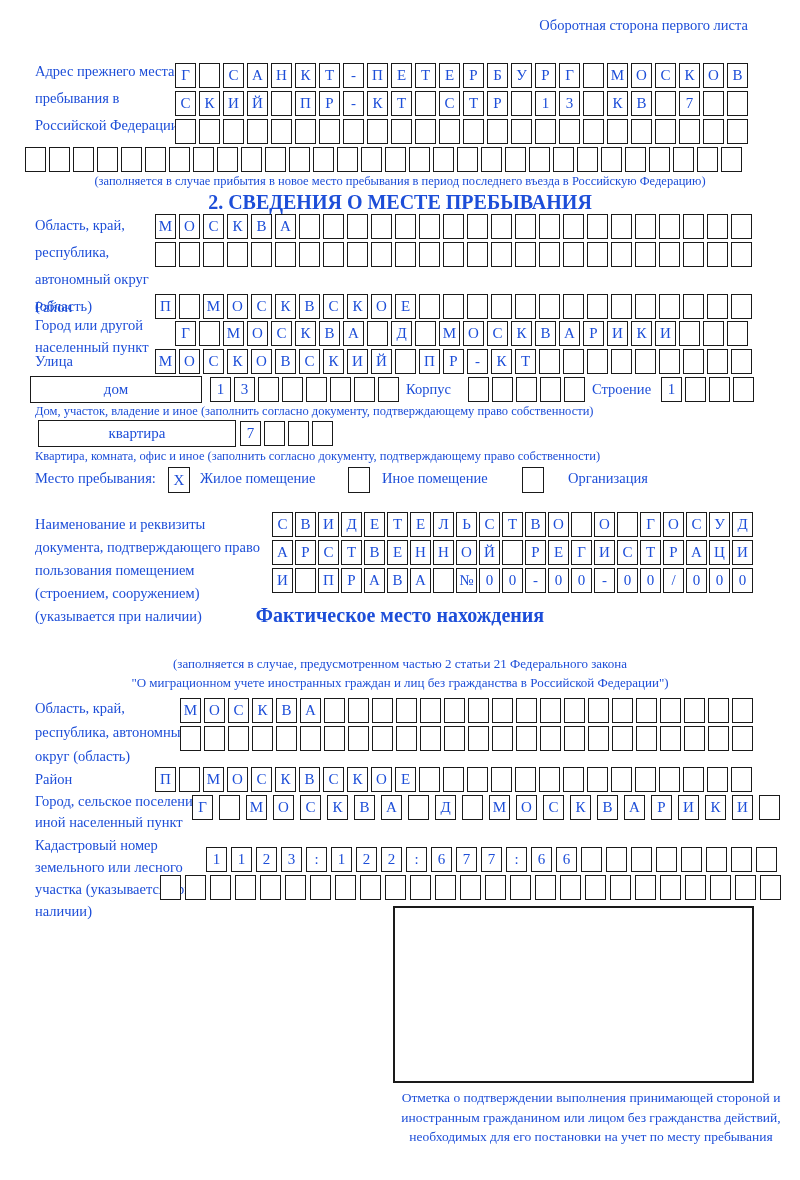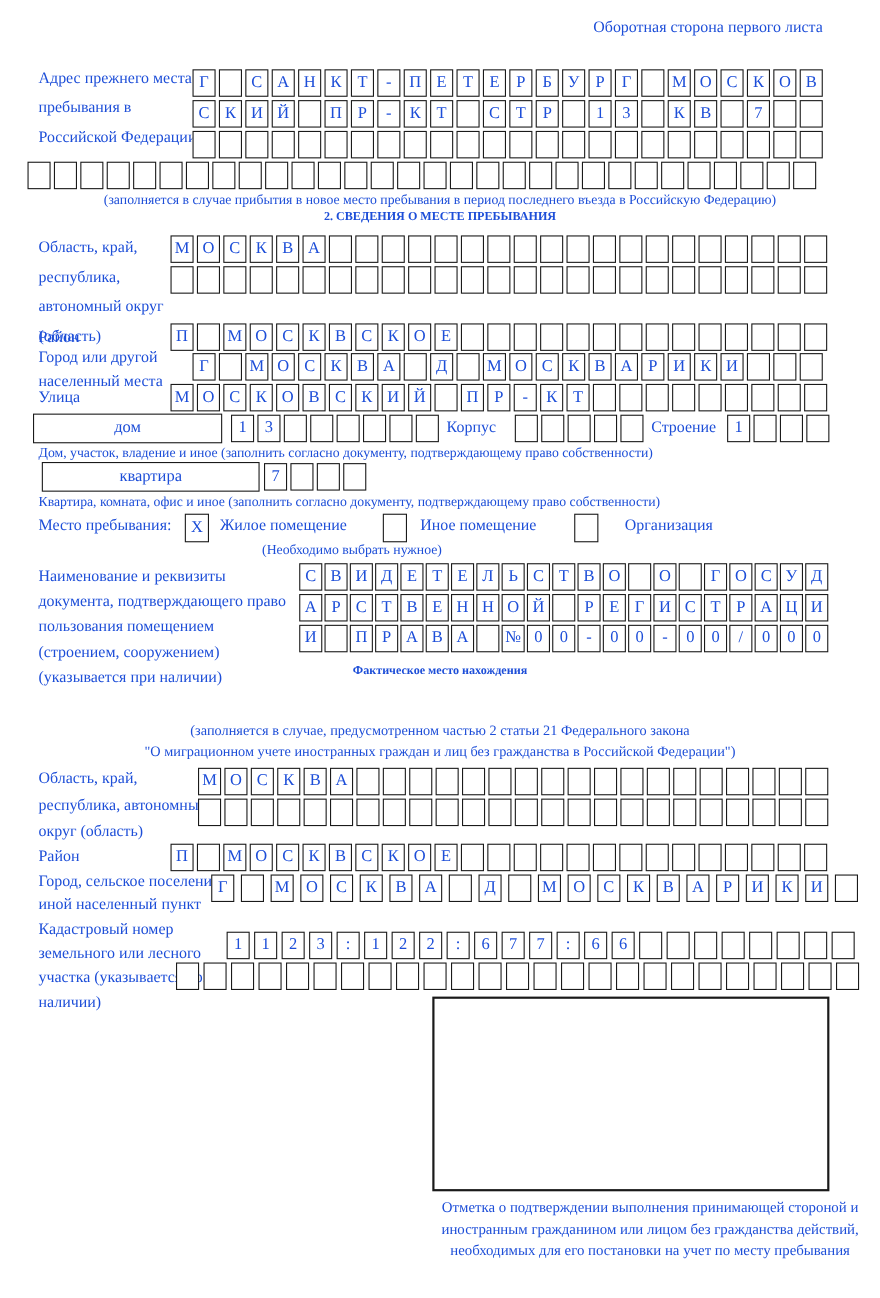--- a/index.html
+++ b/index.html
@@ -9,21 +9,21 @@
   .row.g2{gap:2px;}
   .row.g4{gap:4px;}
   .row.g6{gap:6px;}
   .cell{width:21px;height:25px;border:1.6px solid #1a1a1a;box-sizing:border-box;
         display:flex;align-items:center;justify-content:center;
         font:15px "Liberation Serif", serif;background:#fff;flex:0 0 auto;}
   .lbl{position:absolute;font-size:14.5px;line-height:27px;}
   .lh22{line-height:22px;} .lh23{line-height:23px;} .lh24{line-height:24px;} .lh21{line-height:21px;}
   .cap{position:absolute;font-size:12.5px;}
   .center{left:0;width:100%;text-align:center;}
-  .hdr{position:absolute;font-weight:bold;font-size:11px;}
+  .hdr{position:absolute;font-weight:bold;font-size:20px;}
   .labelbox{position:absolute;border:1.6px solid #1a1a1a;box-sizing:border-box;height:27px;
         display:flex;align-items:center;justify-content:center;font-size:15px;background:#fff;}
   .inline-txt{position:absolute;font-size:14.5px;}
   .checkbox{position:absolute;width:22px;height:26px;border:1.6px solid #1a1a1a;box-sizing:border-box;
         display:flex;align-items:center;justify-content:center;font:15px "Liberation Serif", serif;}
   .bigbox{position:absolute;border:2px solid #1a1a1a;box-sizing:border-box;background:#fff;}
   .note{position:absolute;font-size:14.5px;}
 </style>
 </head>
 <body>
@@ -225,21 +225,21 @@
       <div class="cell"></div>
       <div class="cell"></div>
       <div class="cell"></div>
       <div class="cell"></div>
       <div class="cell"></div>
       <div class="cell"></div>
       <div class="cell"></div>
       <div class="cell"></div>
     </div>
 
-  <div class="lbl lh22" style="left:35px;top:314px;width:142px;">Город или другой населенный места</div>
+  <div class="lbl lh22" style="left:35px;top:314px;width:142px;">Город или другой населенный пункт</div>
   <div class="row" style="left:175px;top:321px;">
       <div class="cell">Г</div>
       <div class="cell"></div>
       <div class="cell">М</div>
       <div class="cell">О</div>
       <div class="cell">С</div>
       <div class="cell">К</div>
       <div class="cell">В</div>
       <div class="cell">А</div>
       <div class="cell"></div>
@@ -326,21 +326,20 @@
     </div>
   <div class="cap" style="left:35px;top:449px;">Квартира, комната, офис и иное (заполнить согласно документу, подтверждающему право собственности)</div>
 
   <div class="inline-txt" style="left:35px;top:470px;">Место пребывания:</div>
   <div class="checkbox" style="left:168px;top:467px;">X</div>
   <div class="inline-txt" style="left:200px;top:470px;">Жилое помещение</div>
   <div class="checkbox" style="left:348px;top:467px;"></div>
   <div class="inline-txt" style="left:382px;top:470px;">Иное помещение</div>
   <div class="checkbox" style="left:522px;top:467px;"></div>
   <div class="inline-txt" style="left:568px;top:470px;">Организация</div>
-  <div class="cap" style="left:160px;top:493px;width:320px;text-align:center;">(Необходимо выбрать нужное)</div>
 
   <div class="lbl lh23" style="left:35px;top:513px;width:232px;">Наименование и реквизиты документа, подтверждающего право пользования помещением (строением, сооружением) (указывается при наличии)</div>
   <div class="row g2" style="left:272px;top:512px;">
       <div class="cell">С</div>
       <div class="cell">В</div>
       <div class="cell">И</div>
       <div class="cell">Д</div>
       <div class="cell">Е</div>
       <div class="cell">Т</div>
       <div class="cell">Е</div>

